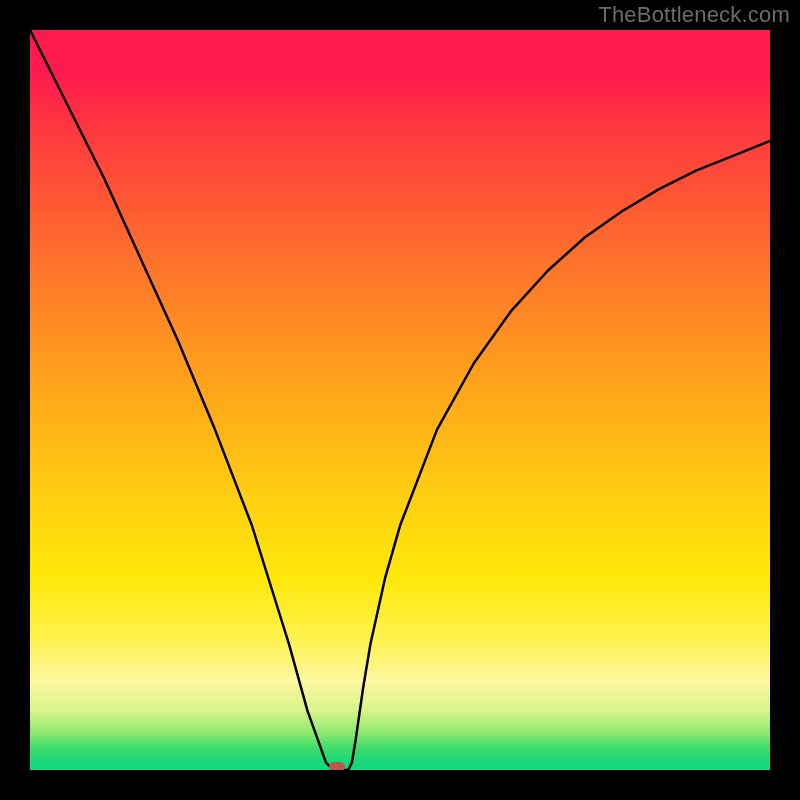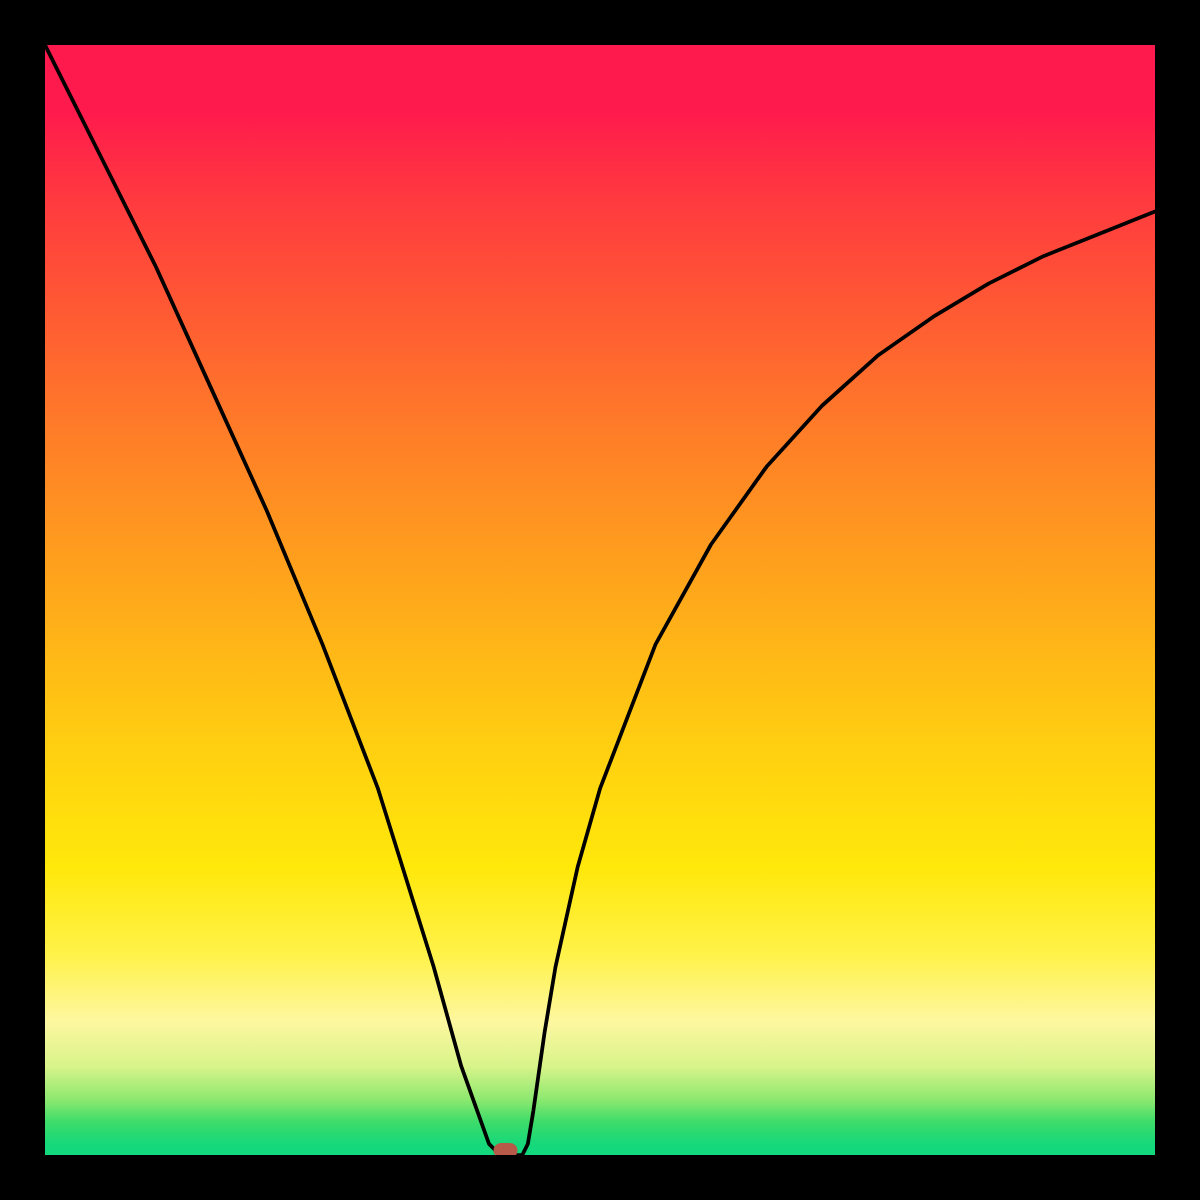--- a/index.html
+++ b/index.html
@@ -68,20 +68,21 @@
     width: 16px;
     height: 10px;
     border-radius: 5px;
     transform: translate(-50%, -50%);
   }
 </style>
 </head>
 <body>
 
 <div class="frame">
+  <div class="watermark">TheBottleneck.com</div>
 
   <div class="plot-area">
     <div class="bg-gradient"></div>
 
     <svg class="curve-svg" viewBox="0 0 740 740" preserveAspectRatio="none">
       <path id="curve-path" d="M0.00 0.00 L37.00 74.00 L74.00 148.00 L111.00 229.40 L148.00 310.80 L185.00 399.60 L222.00 495.80 L240.50 555.00 L259.00 614.20 L277.50 680.80 L296.00 732.60 L303.40 740.00 L310.80 740.00 L318.20 740.00 L321.90 732.60 L325.60 710.40 L333.00 658.60 L340.40 614.20 L355.20 547.60 L370.00 495.80 L407.00 399.60 L444.00 333.00 L481.00 281.20 L518.00 240.50 L555.00 207.20 L592.00 181.30 L629.00 159.10 L666.00 140.60 L703.00 125.80 L740.00 111.00" fill="none" stroke="#000000" stroke-width="2.5" stroke-linejoin="round" stroke-linecap="round"></path>
     </svg>
 
     <div id="marker" class="marker" style="left: 307.1px; top: 737px; background: rgb(184, 90, 74);"></div>
   </div>

